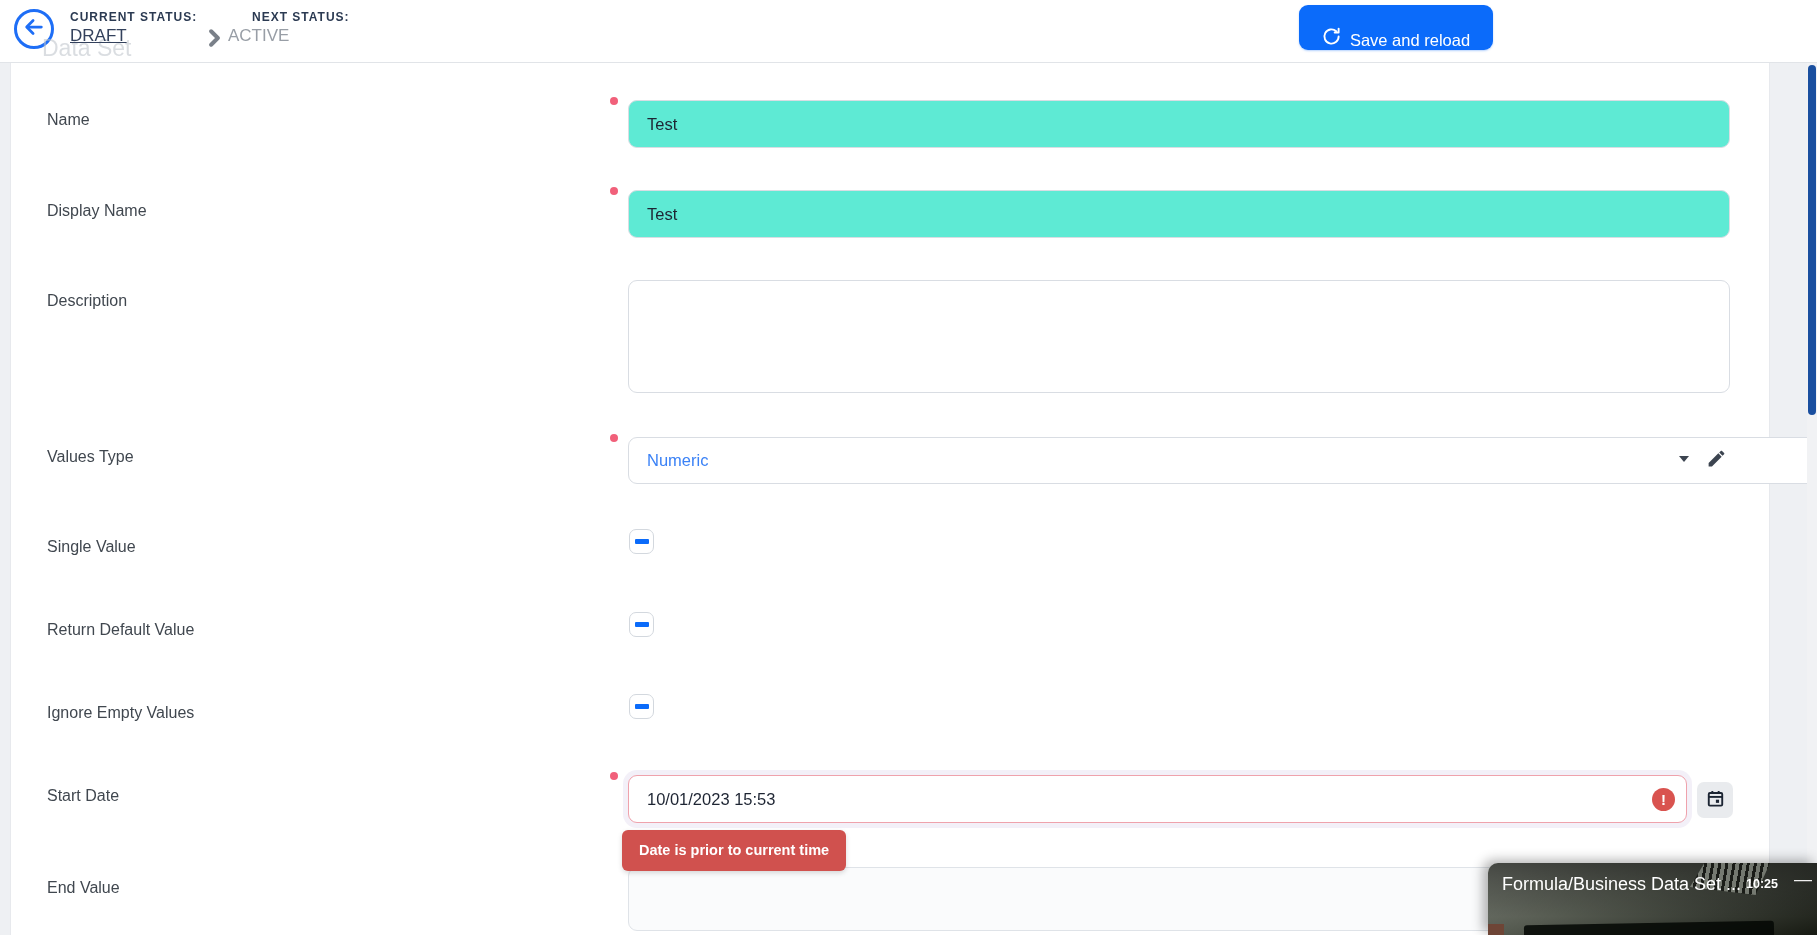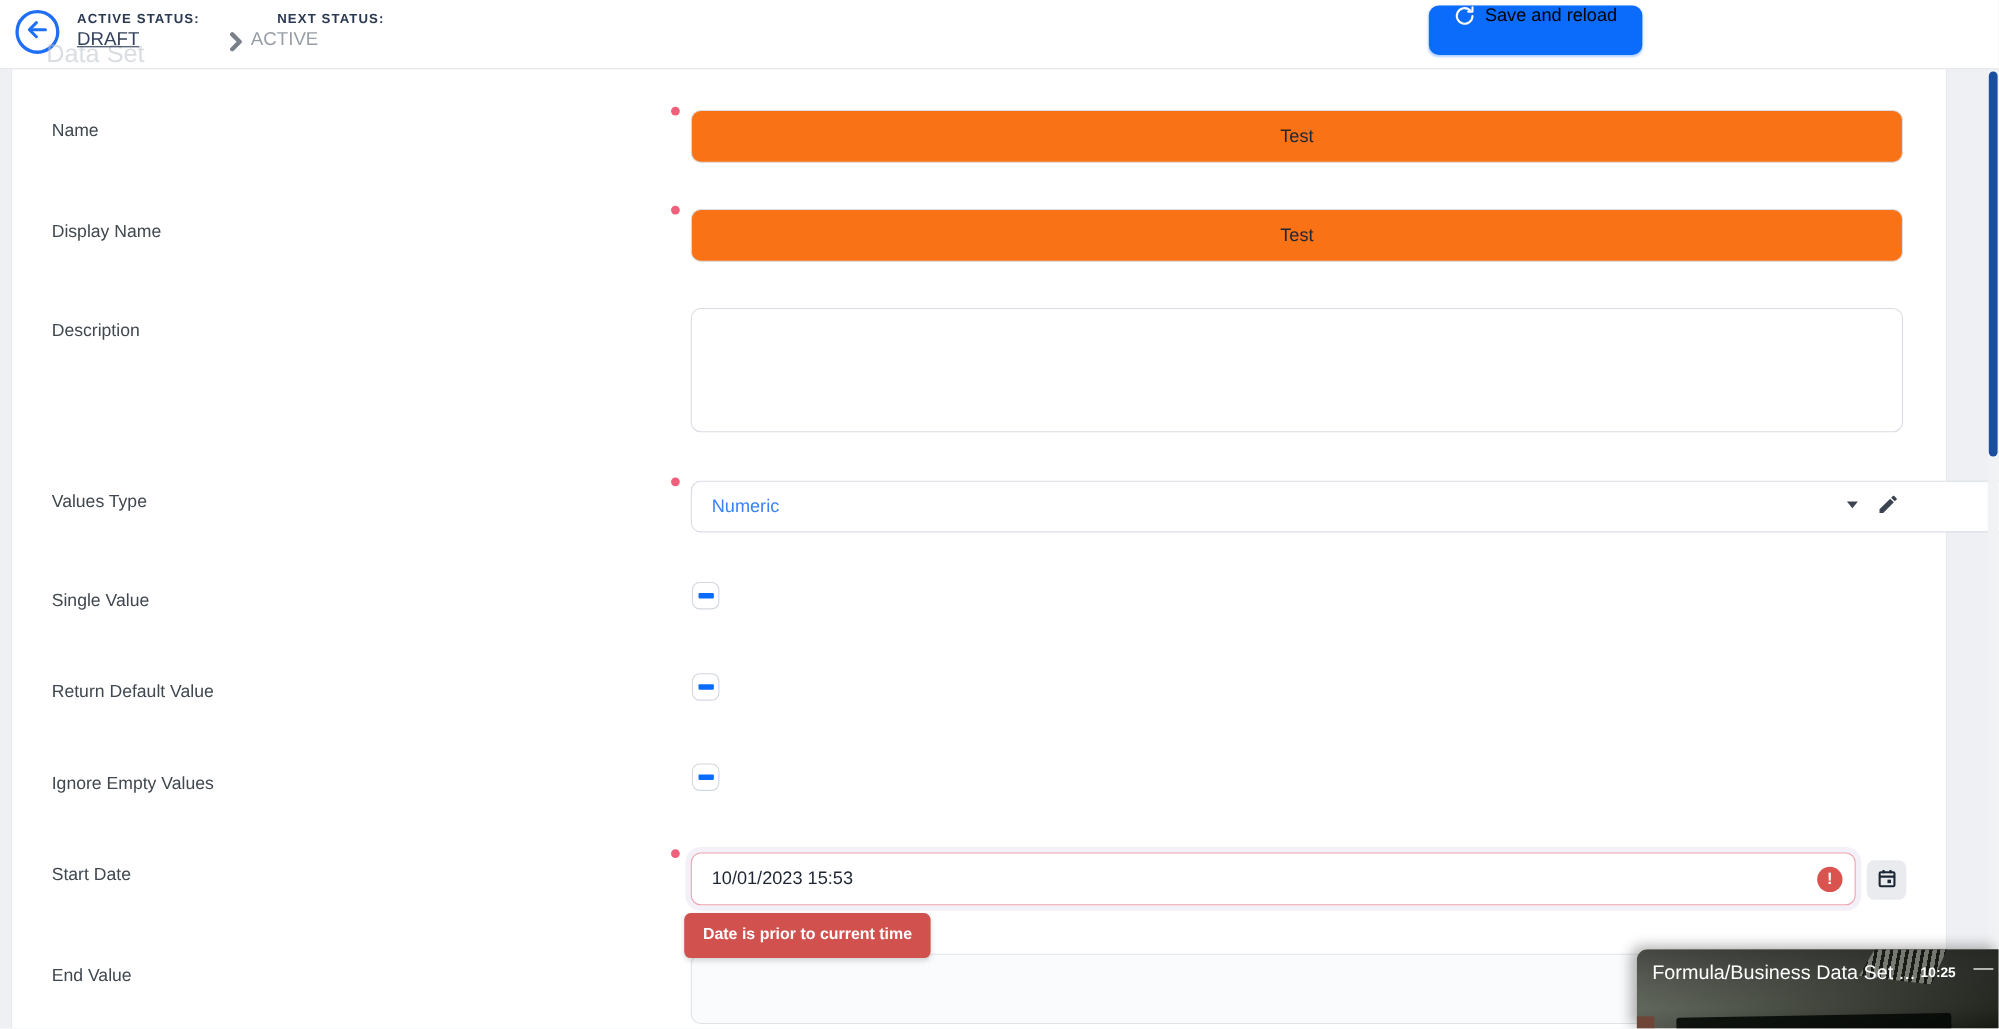--- a/index.html
+++ b/index.html
@@ -15,42 +15,42 @@
   .ghost-title { position:absolute; left:42px; top:22px; font-size:23px; font-weight:500;
                  color:#bcc2c9; opacity:.55; z-index:0; white-space:nowrap;margin-top:13px; }
   .status-label { position:absolute; top:10px; font-size:12px; font-weight:700; letter-spacing:1px;
                   color:#2b3a52; z-index:2; }
   .status-value { position:absolute; top:26px; font-size:17px; font-weight:500; z-index:2; }
   .cs-label { left:70px; } .cs-value { left:70px; color:#33415c;text-decoration:underline; }
   .ns-label { left:228px;padding-left:24px; } .ns-value { left:228px; color:#989ea6; }
   .hdr-chevron { position:absolute; left:207px; top:29px; z-index:2; }
 
   .save-btn { position:absolute; left:1299px; top:5px; width:194px; height:45px; border-radius:9px;
-              background:#0b6bfa; border:none; color:#000000; font-size:16.5px; font-weight:500;
-              display:flex; align-items:flex-start; justify-content:center; gap:9px; cursor:pointer;
+              background:#0b6bfa; border:none; color:#ffffff; font-size:16.5px; font-weight:500;
+              display:flex; align-items:flex-end; justify-content:center; gap:9px; cursor:pointer;
               font-family:"Liberation Sans", sans-serif; box-shadow:0 1px 2px rgba(11,107,250,.3); }
   .biz-btn { position:absolute; left:1530px; top:5px; width:250px; height:45px; border-radius:9px;
              background:#fff; border:1px solid #d9dde3; color:#27324a; font-size:16.5px;
              display:flex; align-items:center; justify-content:center; gap:10px; cursor:pointer;
              font-family:"Liberation Sans", sans-serif; }
 
   
   .card { position:absolute; left:10px; top:63px; width:1760px; height:872px; background:#fff;
           border-left:1px solid #e7e9ed; border-right:1px solid #e7e9ed; z-index:1; }
 
   
   .scroll-track { position:absolute; left:1807px; top:63px; width:10px; height:872px; background:#f1f2f4; z-index:5; }
   .scroll-thumb { position:absolute; left:1px; top:2px; width:8px; height:350px; border-radius:4px;
                   background:#1a4f9f; cursor:pointer; }
 
   
   .form-label { position:absolute; left:47px; font-size:16px; color:#40474f; z-index:2;text-align:right; }
   .txt-input { position:absolute; left:628px; width:1102px; height:48px; border:1px solid #d9dde3;
-               border-radius:9px; padding:0 30px; font-size:16.5px; color:#1e2533; background:#f97316;
-               font-family:"Liberation Sans", sans-serif; outline:none; z-index:2;text-align:center; }
+               border-radius:9px; padding:0 18px; font-size:16.5px; color:#1e2533; background:#5eead4;
+               font-family:"Liberation Sans", sans-serif; outline:none; z-index:2; }
   .req-dot { position:absolute; width:8px; height:8px; border-radius:50%; background:#f1607a; z-index:3; }
 
   textarea.txt-area { position:absolute; left:628px; top:280px; width:1102px; height:113px;
                border:1px solid #d9dde3; border-radius:9px; padding:12px 18px; font-size:16.5px;
                color:#1e2533; resize:none; font-family:"Liberation Sans", sans-serif; outline:none; z-index:2; }
 
   .combo { position:absolute; left:628px; top:437px; width:1244px; height:47px; border:1px solid #d9dde3;
            border-radius:9px; display:flex; align-items:center; padding:0 18px; font-size:16.5px;
            color:#3b82f6; background:#fff; cursor:pointer; z-index:2; }
   .combo-caret { position:absolute; left:1676px; top:451px; z-index:2; cursor:pointer; }
@@ -102,21 +102,21 @@
   <div class="back-btn">
     <span class="icon">
       <svg width="22" height="22" viewBox="0 0 24 24" fill="none" stroke="#1e6ef6" stroke-width="3" stroke-linecap="round" stroke-linejoin="round">
         <line x1="20" y1="12" x2="5" y2="12"></line>
           <polyline points="11,5 4,12 11,19"></polyline>
       </svg>
     </span>
   </div>
 
   <span class="ghost-title">Data Set</span>
-  <span class="status-label cs-label">ACTIVE STATUS:</span>
+  <span class="status-label cs-label">CURRENT STATUS:</span>
   <span class="status-value cs-value">DRAFT</span>
 
   <span class="hdr-chevron">
     <svg width="15" height="18" viewBox="0 0 12 16" fill="none" stroke="#7a8089" stroke-width="3.5" stroke-linecap="round" stroke-linejoin="round">
       <polyline points="3,2 9,8 3,14"></polyline>
     </svg>
   </span>
   <span class="status-label ns-label">NEXT STATUS:</span>
   <span class="status-value ns-value">ACTIVE</span>
 

